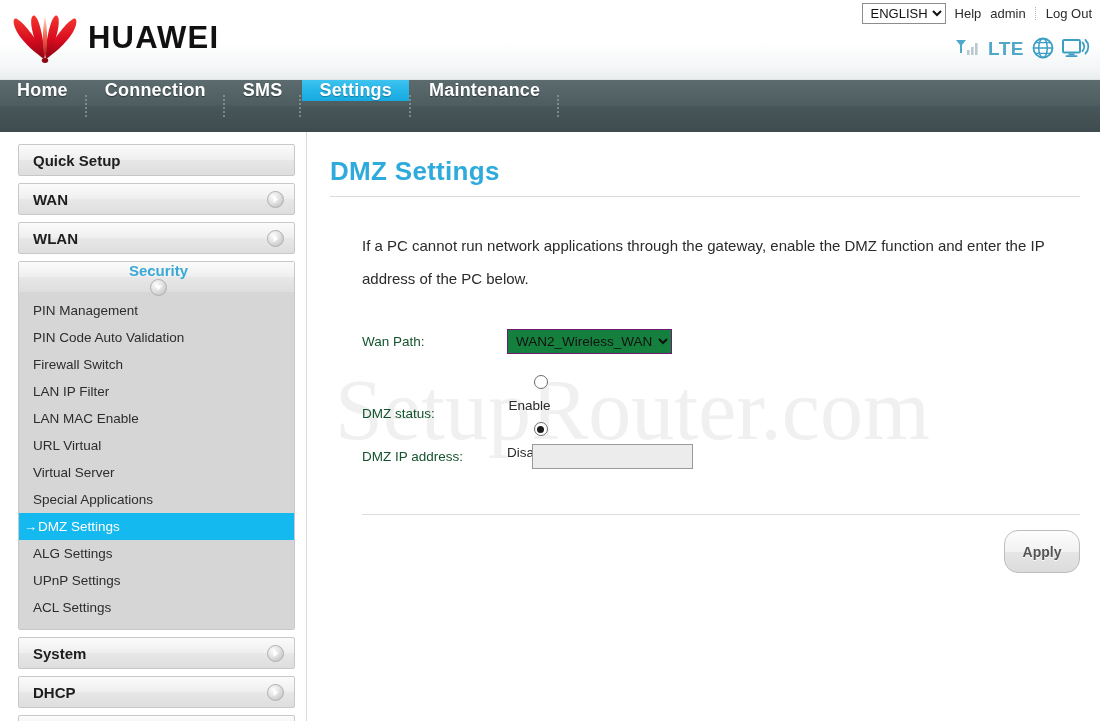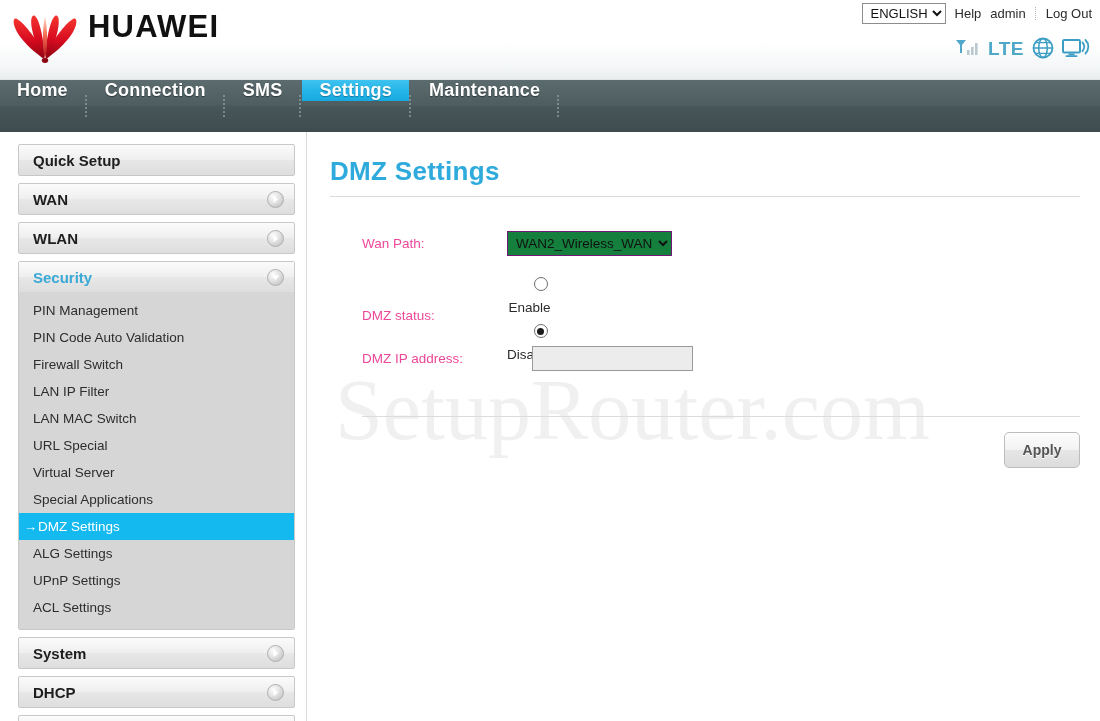--- a/index.html
+++ b/index.html
@@ -22,21 +22,21 @@
     height: 80px;
     background: linear-gradient(to bottom, #ffffff 0%, #ffffff 55%, #f4f6f7 85%, #e9edee 100%);
     border-bottom: 1px solid #dfe4e6;
     box-sizing: border-box;
   }
   .logo-wrap {
     position: absolute;
     left: 8px;
     top: 9px;
     display: flex;
-    align-items: flex-start;
+    align-items: center;
   }
   .logo-mark { width: 74px; height: 58px; display: block; }
   .logo-text {
     font-size: 31px;
     font-weight: bold;
     letter-spacing: 1.2px;
     color: #111;
     margin-left: 6px;
     font-family: "Liberation Sans", sans-serif;
   }
@@ -153,20 +153,21 @@
     cursor: pointer;
     justify-content: space-between;
   }
   .menu-block.open {
     background: none;
     border: 1px solid #c6c9ca;
   }
   .menu-block.open .menu-head {
     background: linear-gradient(to bottom, #fbfbfb 0%, #efefef 48%, #e7e7e7 52%, #dedede 100%);
     color: #3aa9d6;
+    flex-direction: column;
   }
   .arrow-btn {
     width: 17px;
     height: 17px;
     border-radius: 50%;
     background: radial-gradient(circle at 35% 30%, #fcfcfc 0%, #e2e2e2 45%, #b9b9b9 100%);
     border: 1px solid #b0b0b0;
     display: flex;
     align-items: center;
     justify-content: center;
@@ -248,21 +249,21 @@
   .form-area { margin: 33px 0 0 55px; }
   .form-row {
     display: flex;
     align-items: center;
     margin-bottom: 17px;
     height: 26px;
   }
   .form-label {
     width: 145px;
     font-size: 13.5px;
-    color: #ec4899;
+    color: #14532d;
   }
   .wan-select {
     font-family: "Liberation Sans", sans-serif;
     font-size: 13.5px;
     border: 1px solid #701a75;
     background: #15803d;
     color: #111;
     height: 25px;
     padding: 0 2px 0 4px;
     box-sizing: border-box;
@@ -321,23 +322,23 @@
     display: flex;
     justify-content: flex-end;
     padding: 15px 20px 0 0;
   }
   .apply-btn {
     font-family: "Liberation Sans", sans-serif;
     font-size: 14px;
     font-weight: bold;
     color: #555;
     width: 76px;
-    height: 36px;
+    height: 43px;
     border: 1px solid #bdbdbd;
-    border-radius: 5px;
+    border-radius: 14px;
     background: linear-gradient(to bottom, #fdfdfd 0%, #f2f2f2 50%, #e6e6e6 51%, #dcdcdc 100%);
     cursor: pointer;
     text-shadow: 0 1px 0 #fff;
   }
 </style>
 </head>
 <body>
 
 <div class="header">
 
@@ -461,24 +462,24 @@
         <div class="submenu-item">
           <span>PIN Code Auto Validation</span>
         </div>
         <div class="submenu-item">
           <span>Firewall Switch</span>
         </div>
         <div class="submenu-item">
           <span>LAN IP Filter</span>
         </div>
         <div class="submenu-item">
-          <span>LAN MAC Switch</span>
-        </div>
-        <div class="submenu-item">
-          <span>URL Special</span>
+          <span>LAN MAC Enable</span>
+        </div>
+        <div class="submenu-item">
+          <span>URL Virtual</span>
         </div>
         <div class="submenu-item">
           <span>Virtual Server</span>
         </div>
         <div class="submenu-item">
           <span>Special Applications</span>
         </div>
         <div class="submenu-item selected">
           <span class="sel-arrow">→</span>
           <span>DMZ Settings</span>
@@ -527,20 +528,21 @@
   </div>
 
   <div class="content">
 
     <div class="watermark">SetupRouter.com</div>
 
     <div class="content-inner">
       <div class="page-title">DMZ Settings</div>
       <div class="title-rule"></div>
 
+      <div class="desc">If a PC cannot run network applications through the gateway, enable the DMZ function and enter the IP address of the PC below.</div>
 
       <div class="form-area">
 
         <div class="form-row">
           <div class="form-label">Wan Path:</div>
           <select class="wan-select">
             <option>WAN2_Wireless_WAN</option>
           </select>
         </div>
 

